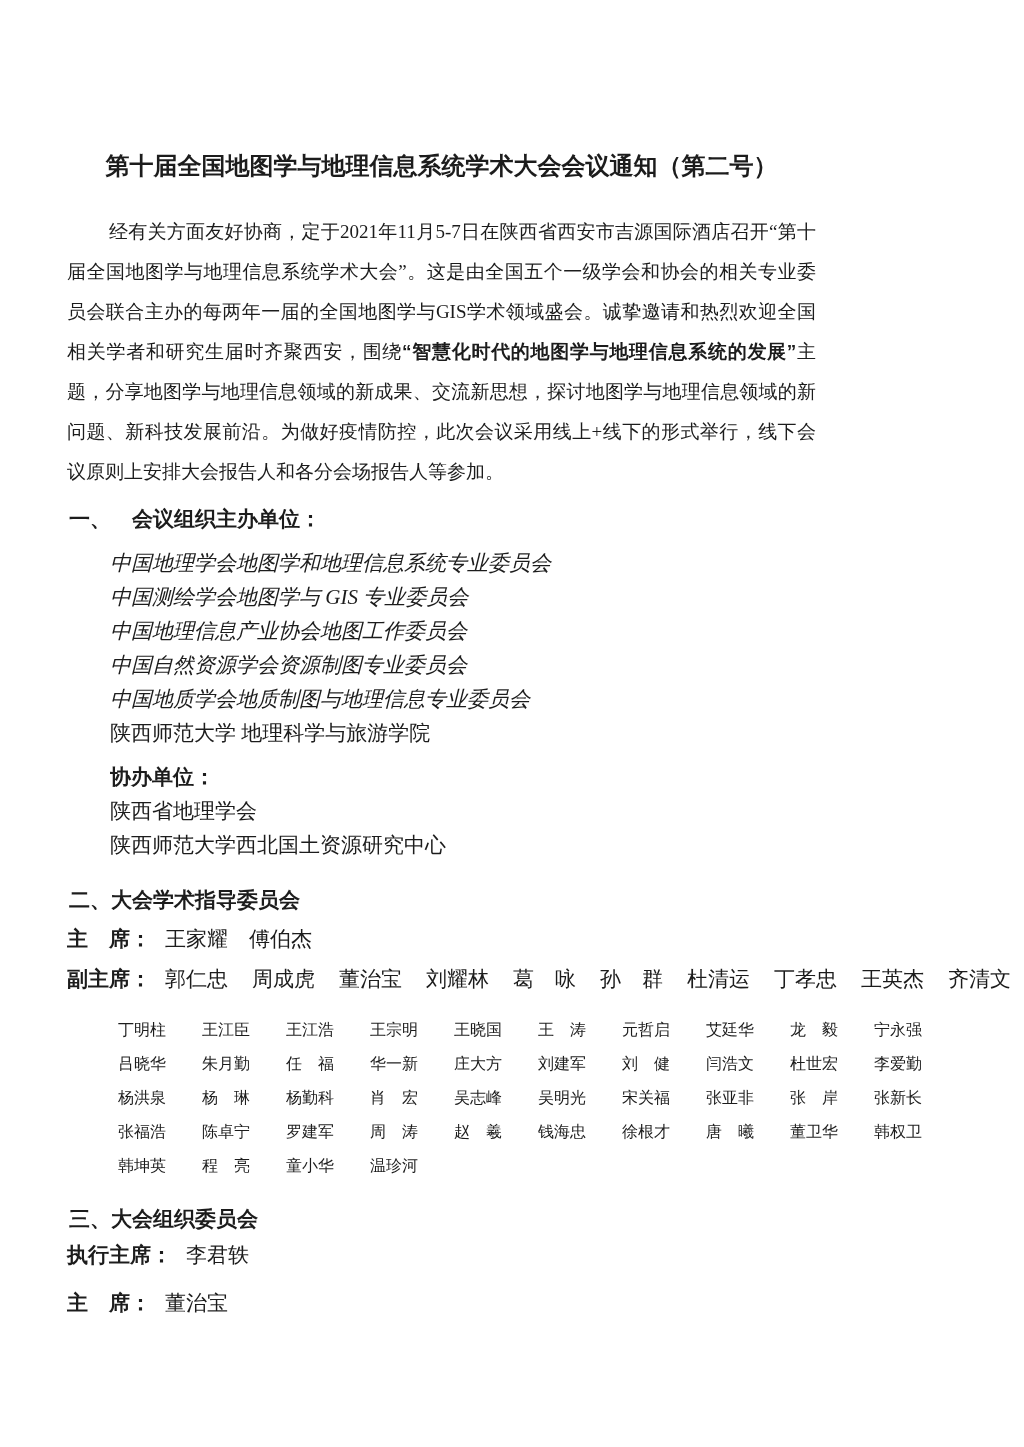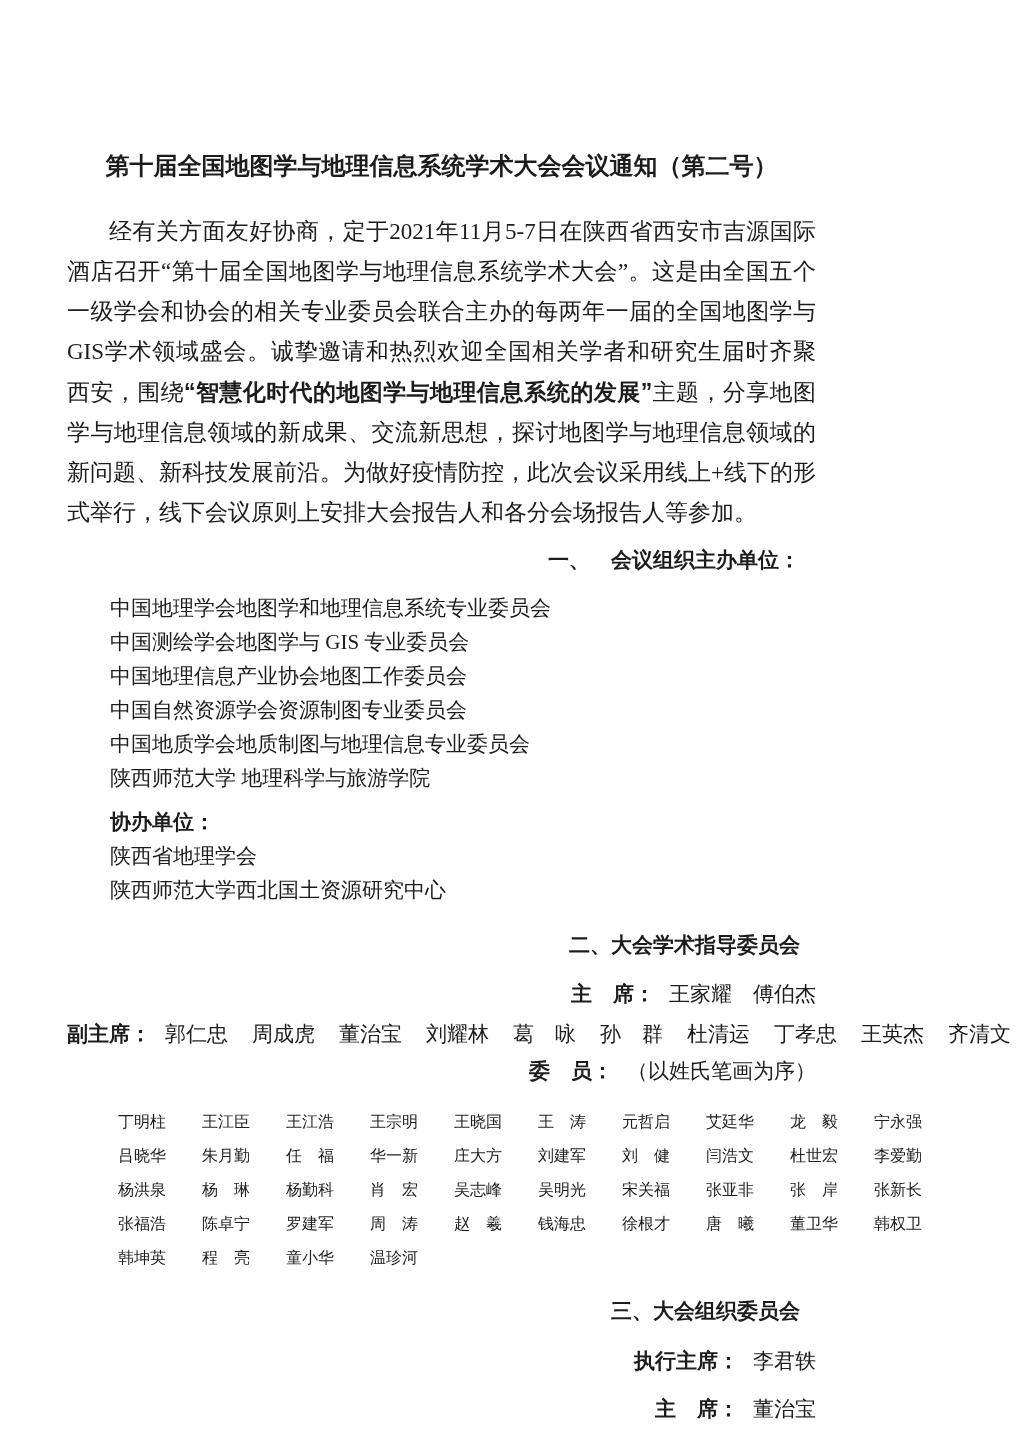--- a/index.html
+++ b/index.html
@@ -24,62 +24,61 @@
     margin-top: 148px;
     font-size: 24px;
     line-height: 36px;
     text-align: center;
     font-weight: 700;
     font-family: "Liberation Sans", "DejaVu Sans", sans-serif;
   }
   .intro {
     margin: 0;
     margin-top: 28px;
-    font-size: 23px;
+    font-size: 19px;
     line-height: 40px;
     text-align: justify;
     text-indent: 42px;
   }
   .hd {
     font-family: "Liberation Sans", "DejaVu Sans", sans-serif;
     font-weight: 700;
   }
   .sec-heading {
-    margin: 16px;
+    margin: 2px;
     font-size: 21px;
     line-height: 30px;
-    text-align: right;
   }
   .sec1-heading { margin-top: 12px; }
   .sec2-heading { margin-top: 22px; line-height: 32px; }
   .sec3-heading { margin-top: 20px; line-height: 32px; }
   .org-list {
     margin-top: 12px;
     margin-left: 43px;
     font-size: 21px;
     line-height: 34px;
+    font-style: italic;
   }
   .sub-label {
     margin-left: 43px;
     font-size: 21px;
     line-height: 34px;
   }
   .sub-label.first { margin-top: 12px; }
   .sub-label.second { margin-top: 10px; }
   .plain-line {
     margin-left: 43px;
     font-size: 21px;
     line-height: 34px;
   }
   .role-line {
     font-size: 21px;
     line-height: 34px;
     margin-top: 6px;
     white-space: nowrap;
-    text-align: right;
   }
   .role-line .label { margin-right: 14px; }
   .name-list { display: inline; }
   .name-list .nm { margin-right: 24px; }
   .name-list-s3 .nm { margin-right: 22px; }
   .member-grid {
     margin-top: 17px;
     margin-left: 51px;
     display: grid;
     grid-template-columns: repeat(10, 84px);
@@ -116,23 +115,20 @@
   <h2 class="hd sec-heading sec2-heading">二、大会学术指导委员会</h2>
 
   <div class="role-line">
     <span class="hd label">主　席：</span><span>王家耀　傅伯杰</span>
   </div>
 
   <div class="role-line">
     <span class="hd label">副主席：</span><span class="name-list"><span class="nm">郭仁忠</span><span class="nm">周成虎</span><span class="nm">董治宝</span><span class="nm">刘耀林</span><span class="nm">葛　咏</span><span class="nm">孙　群</span><span class="nm">杜清运</span><span class="nm">丁孝忠</span><span class="nm">王英杰</span><span class="nm">齐清文</span></span>
   </div>
 
-  <div class="role-line" style="margin-top:3px;">
-    <span class="hd label">委　员：</span><span>（以姓氏笔画为序）</span>
-  </div>
 
   <div class="member-grid">
     <span>丁明柱</span>
       <span>王江臣</span>
       <span>王江浩</span>
       <span>王宗明</span>
       <span>王晓国</span>
       <span>王　涛</span>
       <span>元哲启</span>
       <span>艾廷华</span>

